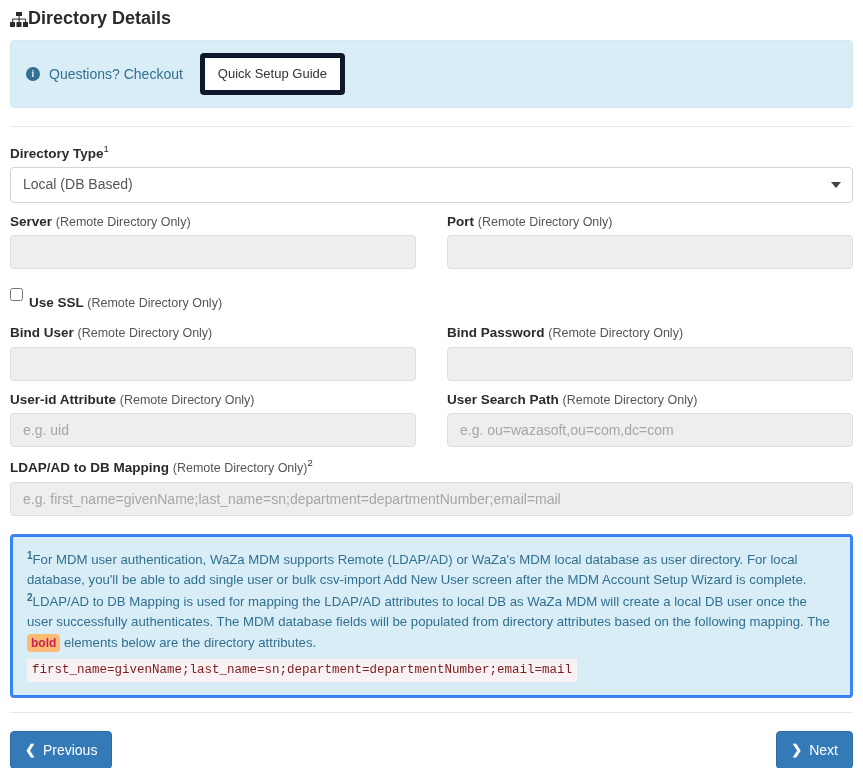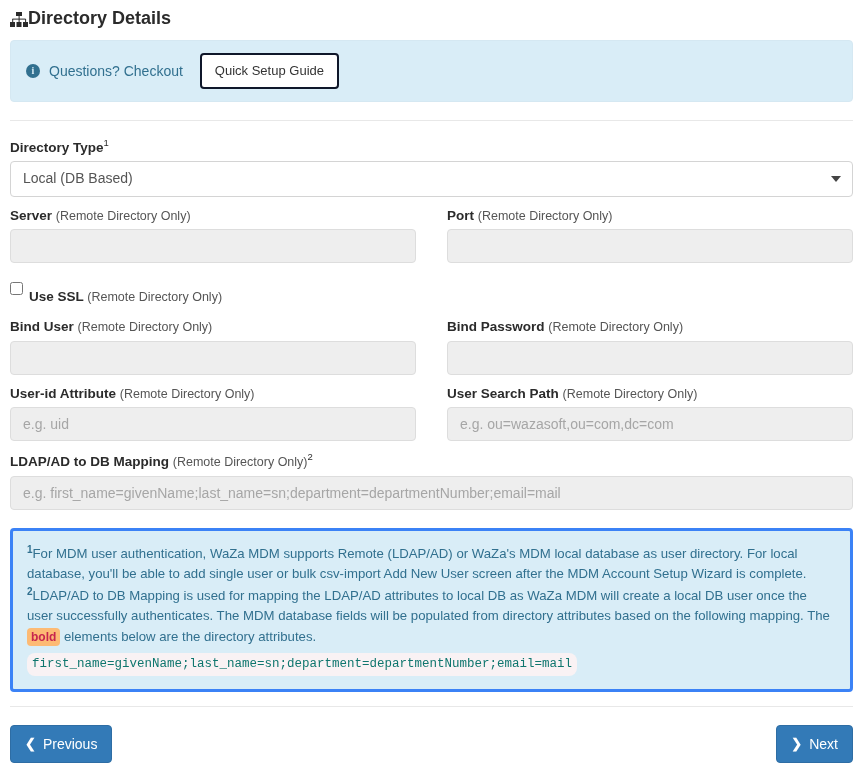--- a/index.html
+++ b/index.html
@@ -60,21 +60,21 @@
     justify-content: center;
     line-height: 1;
     flex: 0 0 auto;
   }
   .alert-text {
     color: #31708f;
     font-size: 14px;
   }
   .btn-default {
     background: #ffffff;
-    border: 2px solid #0f172a;
+    border: 5px solid #0f172a;
     border-radius: 4px;
     padding: 7px 13px;
     font-size: 13px;
     color: #333333;
     font-family: "Liberation Sans", sans-serif;
     cursor: pointer;
     margin-left: 8px;
     line-height: 1.4;
   }
 
@@ -198,24 +198,24 @@
     padding: 2px 4px;
     border-radius: 4px;
     font-weight: bold;
     white-space: nowrap;
   }
   .code-line {
     display: inline-block;
     margin-top: 6px;
     font-family: "Liberation Mono", monospace;
     font-size: 12.5px;
-    color: #0f766e;
+    color: #7f1d1d;
     background: #f9f2f4;
     padding: 2px 5px;
-    border-radius: 8px;
+    border-radius: 0;
     white-space: nowrap;
   }
 
   
   .footer {
     display: flex;
     justify-content: space-between;
     align-items: center;
   }
   .btn-primary {

